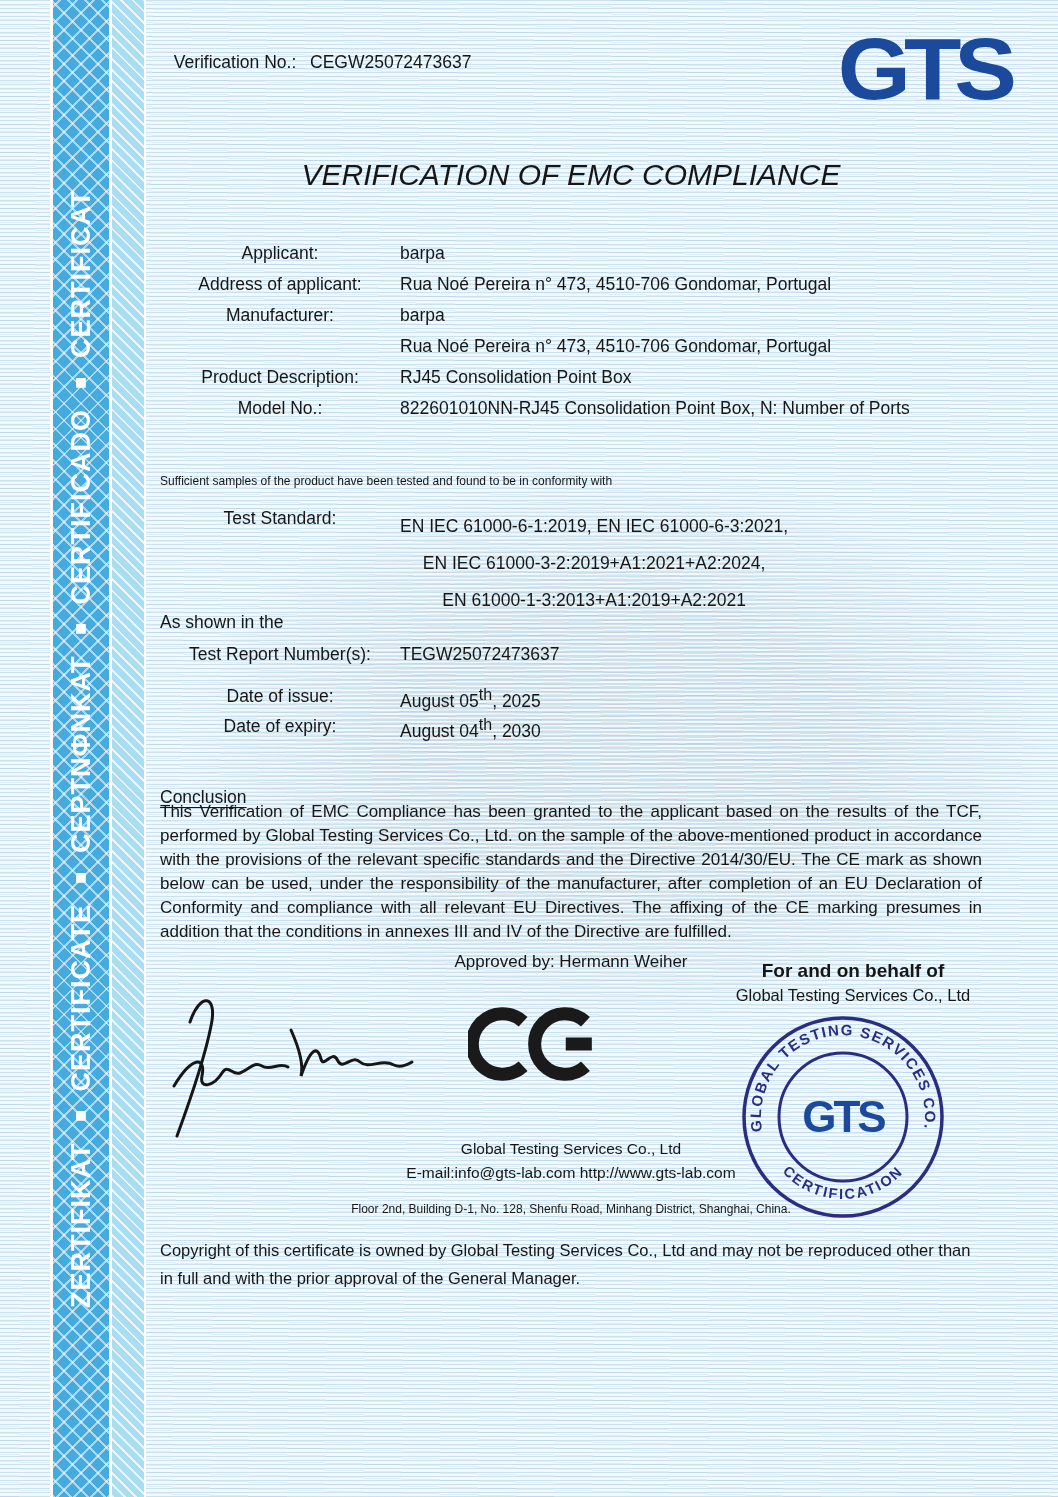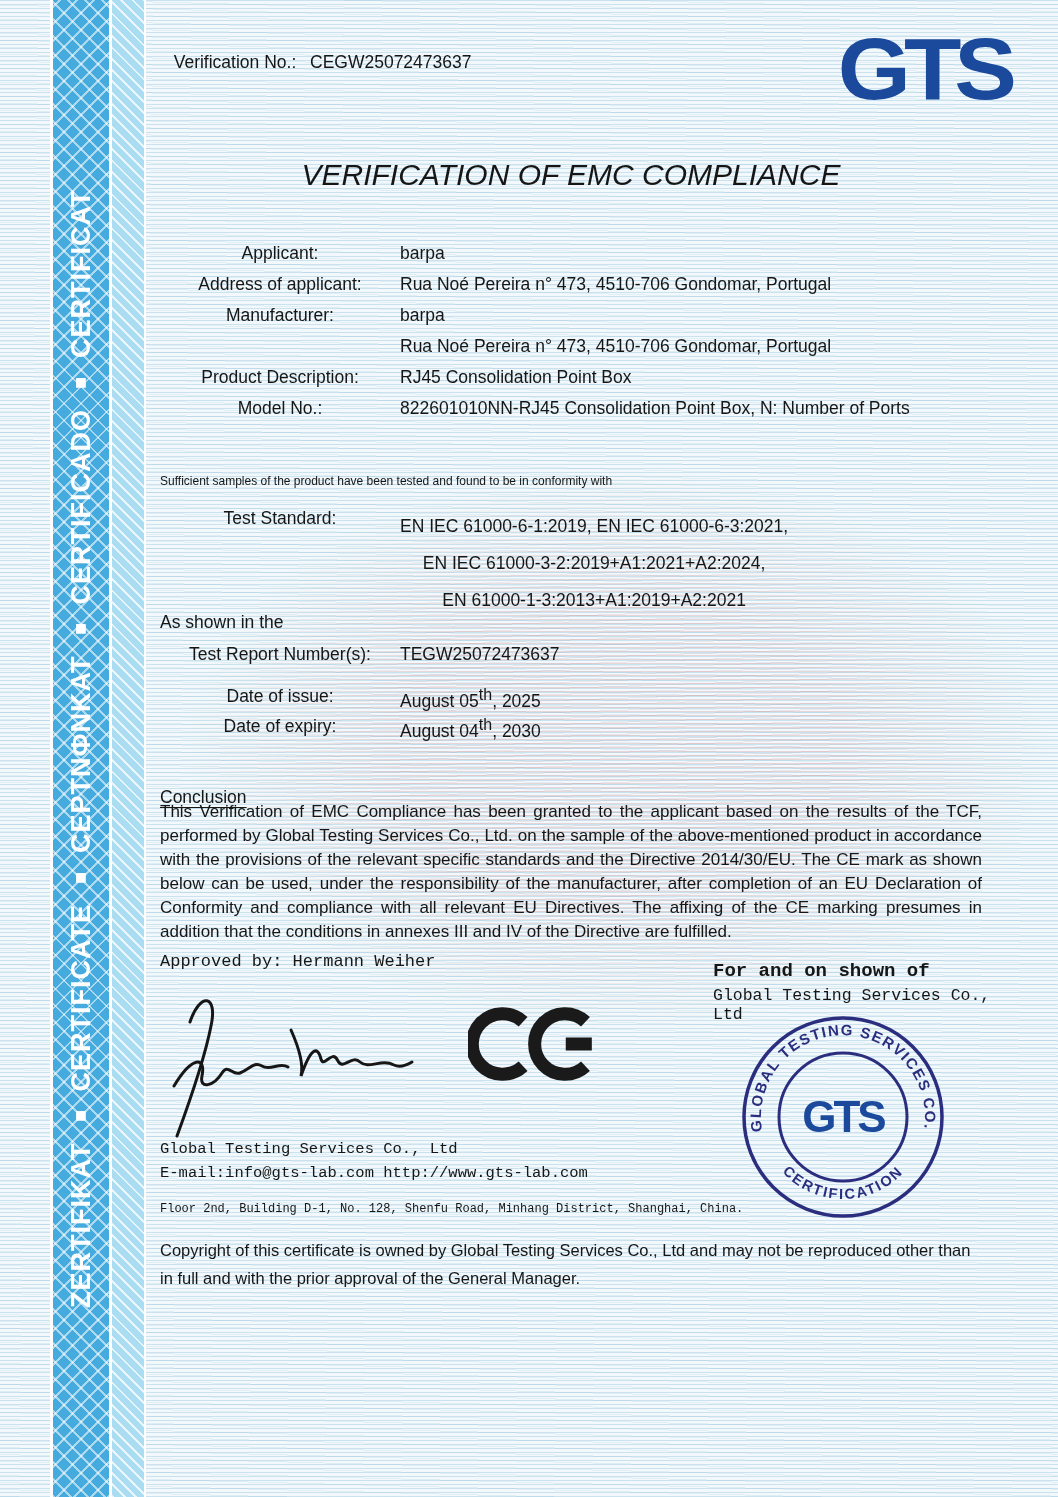--- a/index.html
+++ b/index.html
@@ -73,21 +73,21 @@
   #test-standard .ts-lines div { line-height:37px; }
   #as-shown { top:612px; font-size:17.5px; }
   #report-row { top:644px; font-size:17.5px; }
   #date-issue { top:678px; font-size:17.5px;margin-top:8px; }
   #date-expiry { top:716px; font-size:17.5px; }
   sup.ord { font-size:16px; vertical-align:7px; }
 
   #conclusion-heading { top:758px; font-size:17.5px; text-decoration:underline; text-underline-offset:4px;margin-top:29px; }
   #conclusion-body { top:800px; font-size:17px; line-height:24px; text-align:justify; }
 
-  .serif { font-family:Liberation Mono, monospace; }
+  .serif { font-family:Liberation Sans, sans-serif;text-align:center; }
   #approved-by { top:952px; font-size:17px; }
   #signature { position:absolute; top:988px; left:0; }
   #ce-mark { position:absolute; top:1000px; left:308px; }
 
   #behalf { position:absolute; top:960px; left:553px; width:280px; }
   #behalf .behalf-title { font-weight:bold; font-size:19px; }
   #behalf .behalf-company { font-size:16.5px; margin-top:4px; }
 
   #stamp { position:absolute; top:1012px; left:578px; }
 
@@ -191,21 +191,21 @@
 
     <svg id="ce-mark" width="135" height="88" viewBox="0 0 145 92">
       <g fill="none" stroke="#1a1a1a" stroke-width="14">
         <path d="M59.2 22.2 A32.5 32.5 0 1 0 59.2 69.8"></path>
         <path d="M126.2 22.2 A32.5 32.5 0 1 0 126.2 69.8"></path>
         <path d="M105 46 H 133"></path>
       </g>
     </svg>
 
     <div id="behalf">
-      <div class="behalf-title serif">For and on shown of</div>
+      <div class="behalf-title serif">For and on behalf of</div>
       <div class="behalf-company serif">Global Testing Services Co., Ltd</div>
     </div>
 
     <svg id="stamp" width="210" height="210" viewBox="0 0 210 210">
       <circle cx="105" cy="105" r="99" fill="none" stroke="#2b2d7e" stroke-width="3.5"></circle>
       <circle cx="105" cy="105" r="64" fill="none" stroke="#2b2d7e" stroke-width="3"></circle>
       <path id="stamp-top-arc" d="M24.2 119.2 A82 82 0 1 1 185.8 119.2" fill="none"></path>
       <path id="stamp-bottom-arc" d="M37.8 152 A82 82 0 0 0 172.2 152" fill="none"></path>
       <text font-family="Liberation Sans, sans-serif" font-size="15" font-weight="bold" letter-spacing="1.5" fill="#2b2d7e">
         <textPath href="#stamp-top-arc">GLOBAL TESTING SERVICES CO.,LTD.</textPath>

